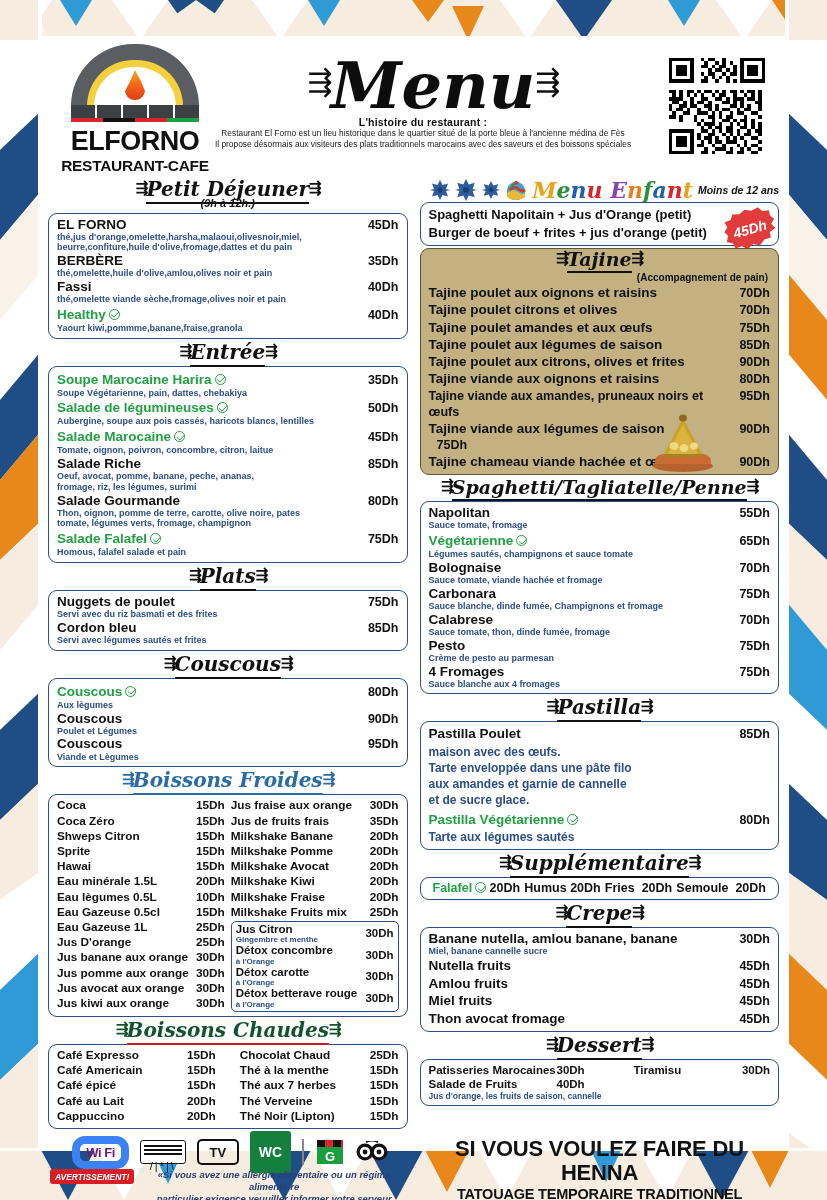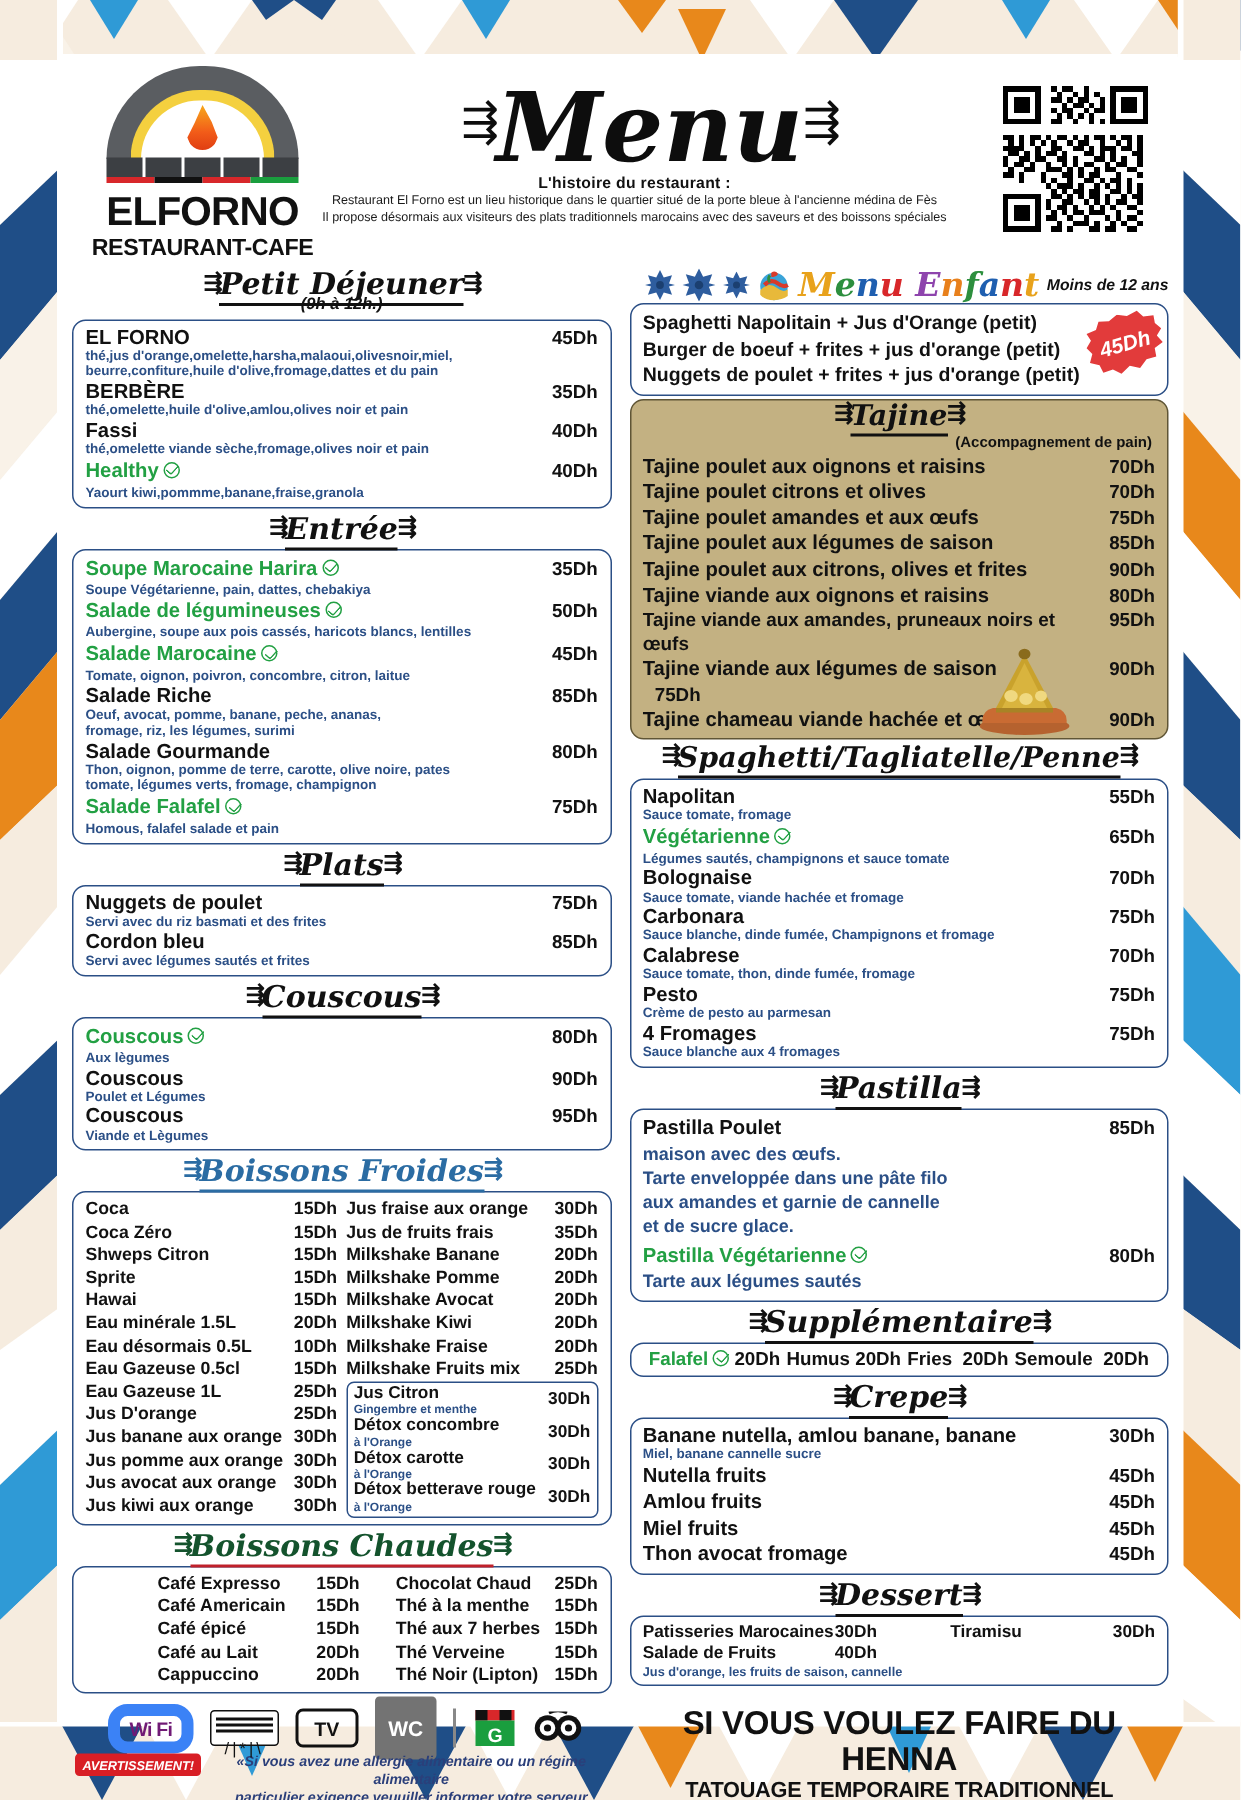--- a/index.html
+++ b/index.html
@@ -188,21 +188,21 @@
   .dk { display: flex; gap: 6px; }
   .dk-col { flex: 1; }
   .dk-row { display: flex; justify-content: space-between; font-size: 11.8px; font-weight: bold; color: #111; line-height: 1.29; }
   .dk-row .p { white-space: nowrap; }
   .detox-box { border: 1.2px solid #2b4f86; border-radius: 5px; padding: 1px 4px 2px 4px; margin-top: 1px; }
   .detox-row { display: flex; justify-content: space-between; align-items: center; }
   .detox-name { font-size: 11.5px; font-weight: bold; color: #111; line-height: 1.08; }
   .detox-sub { font-size: 8px; font-weight: bold; color: #2b4f86; }
 
   
-  .hot { display: flex; gap: 24px; margin-left: 48px; }
+  .hot { display: flex; gap: 24px; }
   .hot-col { flex: 1; }
   .hot-row { display: flex; justify-content: space-between; font-size: 11.8px; font-weight: bold; color: #111; line-height: 1.3; }
 
   
   .supp { display: flex; justify-content: space-between; align-items: center; font-size: 12.5px; font-weight: bold; color: #111; padding: 0 4px; }
   .supp .g { color: #22a043; }
 
   
   .des-grid { display: flex; }
   .des-left { width: 205px; }
@@ -212,21 +212,21 @@
 
   
   .footer { position: relative; margin-top: 4px; display: flex; gap: 10px; }
   .foot-left { width: 362px; }
   .icons-row { display: flex; align-items: center; justify-content: center; gap: 11px; height: 34px; }
   .ic-wifi { font-size: 13px; font-weight: bold; color: #701a75; border: 8px solid #3b82f6; border-radius: 13px; padding: 1px 6px; letter-spacing: -0.5px; }
   .ic-ac { width: 46px; height: 24px; border: 1.6px solid #111; border-radius: 3px; position: relative; background: #fff; }
   .ic-ac::before { content: ""; position: absolute; left: 3px; top: 4px; right: 3px; height: 1.5px; background: #111; box-shadow: 0 4px 0 #111, 0 8px 0 #111; }
   .ic-ac span { position: absolute; left: 0; right: 0; bottom: -9px; text-align: center; font-size: 11px; color: #111; letter-spacing: 2px; }
   .ic-tv { width: 42px; height: 26px; border: 2.2px solid #111; border-radius: 5px; display: flex; align-items: center; justify-content: center; font-size: 13px; font-weight: bold; color: #111; }
-  .ic-wc { background: #737373; color: #fff; font-weight: bold; font-size: 14px; padding: 13px 9px; border-radius: 3px; }
+  .ic-wc { background: #15803d; color: #fff; font-weight: bold; font-size: 14px; padding: 13px 9px; border-radius: 3px; }
   .ic-div { width: 1.5px; height: 26px; background: #888; }
   .ic-gmb { width: 30px; height: 28px; position: relative; }
   .ic-trip { width: 30px; height: 22px; position: relative; }
   .warn-row { display: flex; align-items: flex-start; gap: 6px; padding: 0 2px; }
   .warn-badge { background: #d81e25; color: #fff; font-size: 8.5px; font-weight: bold; font-style: italic; padding: 2.5px 5px; border-radius: 3px; white-space: nowrap; }
   .warn-text { font-size: 9.5px; font-style: italic; font-weight: bold; color: #2b3f7a; line-height: 1.25; text-align: center; flex: 1; }
 
   .foot-right { flex: 1; text-align: center; padding-top: 2px; }
   .henna1 { font-size: 22px; font-weight: bold; color: #111; letter-spacing: -0.2px; line-height: 1.1; }
   .henna2 { font-size: 14.5px; font-weight: bold; color: #111; letter-spacing: -0.2px; line-height: 1.15; }
@@ -702,21 +702,21 @@
               </div>
             <div class="dk-row">
                 <span>Hawai</span>
                 <span class="p">15Dh</span>
               </div>
             <div class="dk-row">
                 <span>Eau minérale 1.5L</span>
                 <span class="p">20Dh</span>
               </div>
             <div class="dk-row">
-                <span>Eau désormais 0.5L</span>
+                <span>Eau lègumes 0.5L</span>
                 <span class="p">10Dh</span>
               </div>
             <div class="dk-row">
                 <span>Eau Gazeuse 0.5cl</span>
                 <span class="p">15Dh</span>
               </div>
             <div class="dk-row">
                 <span>Eau Gazeuse 1L</span>
                 <span class="p">25Dh</span>
               </div>
@@ -889,21 +889,20 @@
           <path d="M5 12 Q10 7 15 11 Q19 14 22 12" stroke="#d83a2a" stroke-width="3" fill="none"></path>
           <path d="M10 3 Q13 1 15 4 Q13 7 10 6 Z" fill="#d83a2a"></path>
           <path d="M9 5 Q7 8 9 10" stroke="#2d8f3e" stroke-width="2" fill="none"></path>
         </svg>
         <div class="kids-title"><span>M</span><span>e</span><span>n</span><span>u</span> <span>E</span><span>n</span><span>f</span><span>a</span><span>n</span><span>t</span></div>
         <div class="kids-age">Moins de 12 ans</div>
       </div>
       <div class="card kids-card">
         <div class="kids-line">Spaghetti Napolitain + Jus d'Orange (petit)</div>
         <div class="kids-line">Burger de boeuf + frites + jus d'orange (petit)</div>
-        <div class="kids-line">Nuggets de poulet + frites + jus d'orange (petit)</div>
         <div class="price-badge">45Dh</div>
       </div>
 
       <div class="card tan" style="position:relative;padding-top:0;">
         <div class="sec-title" style="font-size:19px;">
           <span class="tw">⇶</span><u>Tajine</u><span class="tw">⇶</span>
         </div>
         <div class="tajine-note">(Accompagnement de pain)</div>
         <div class="row" style="line-height:1.28">
             <span class="nm">Tajine poulet aux oignons et raisins</span>

